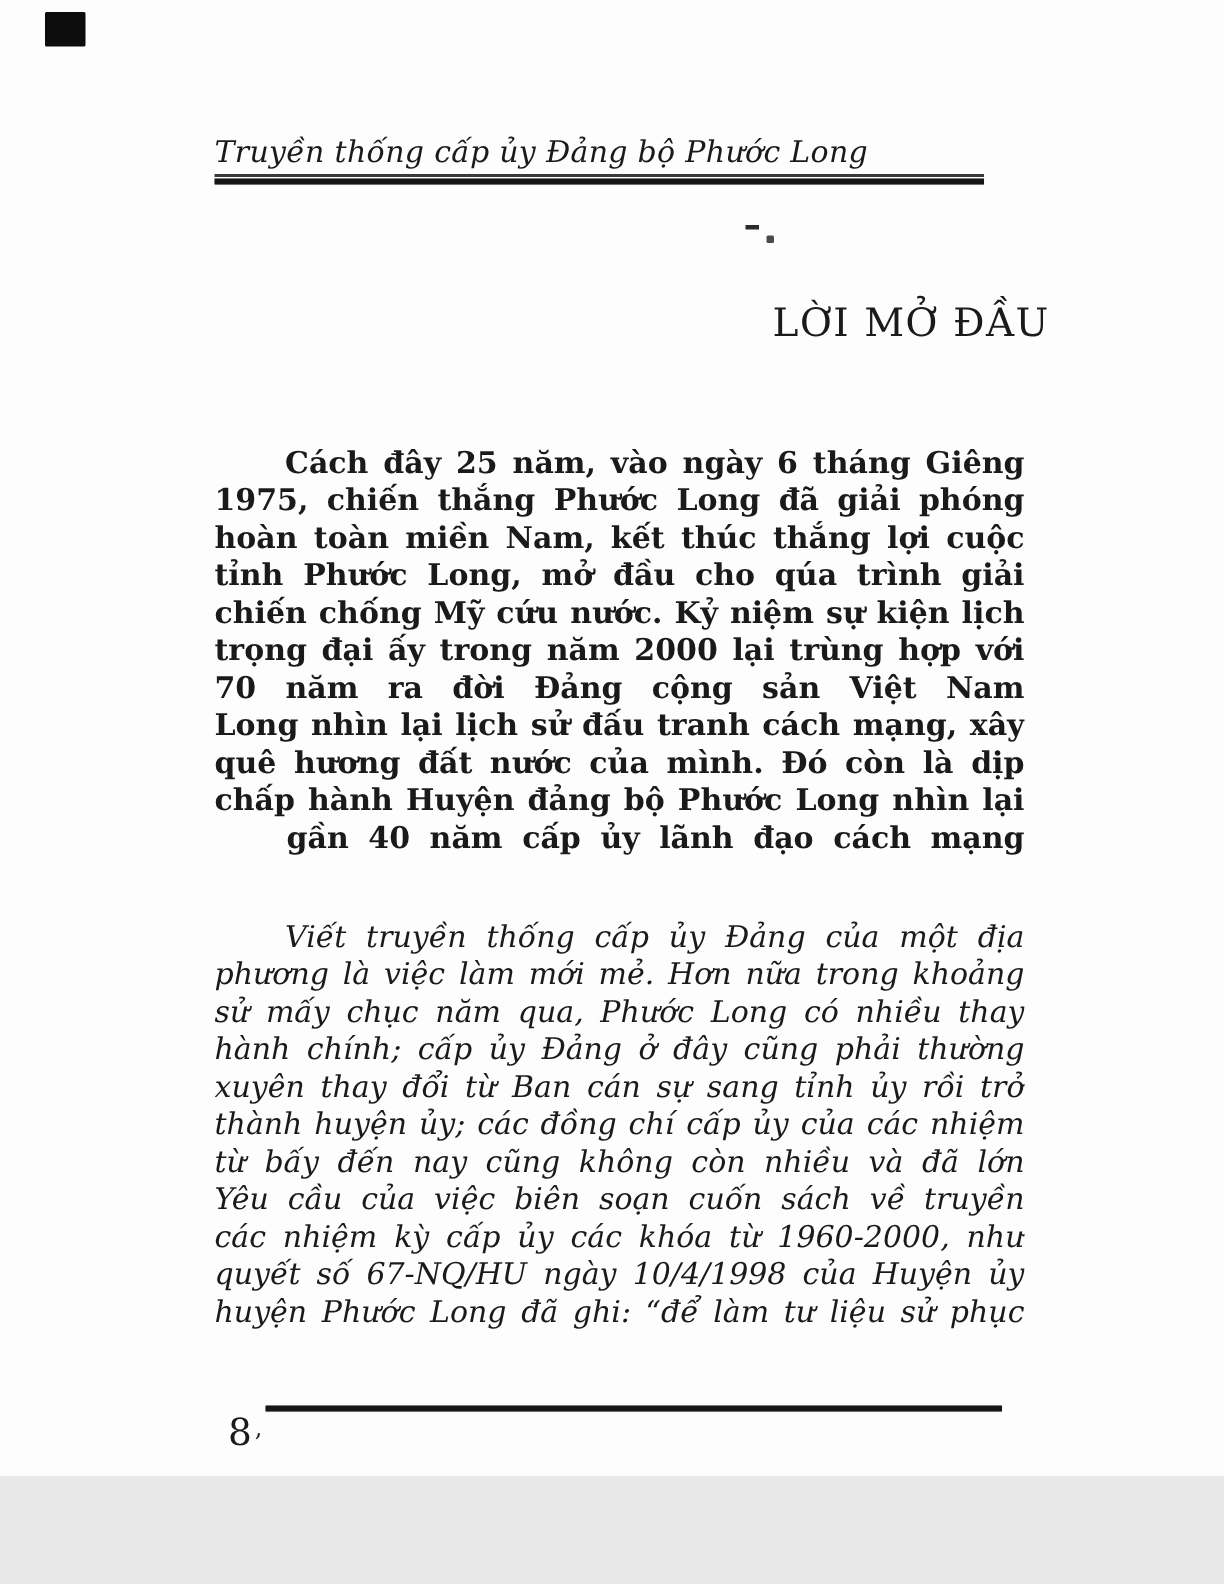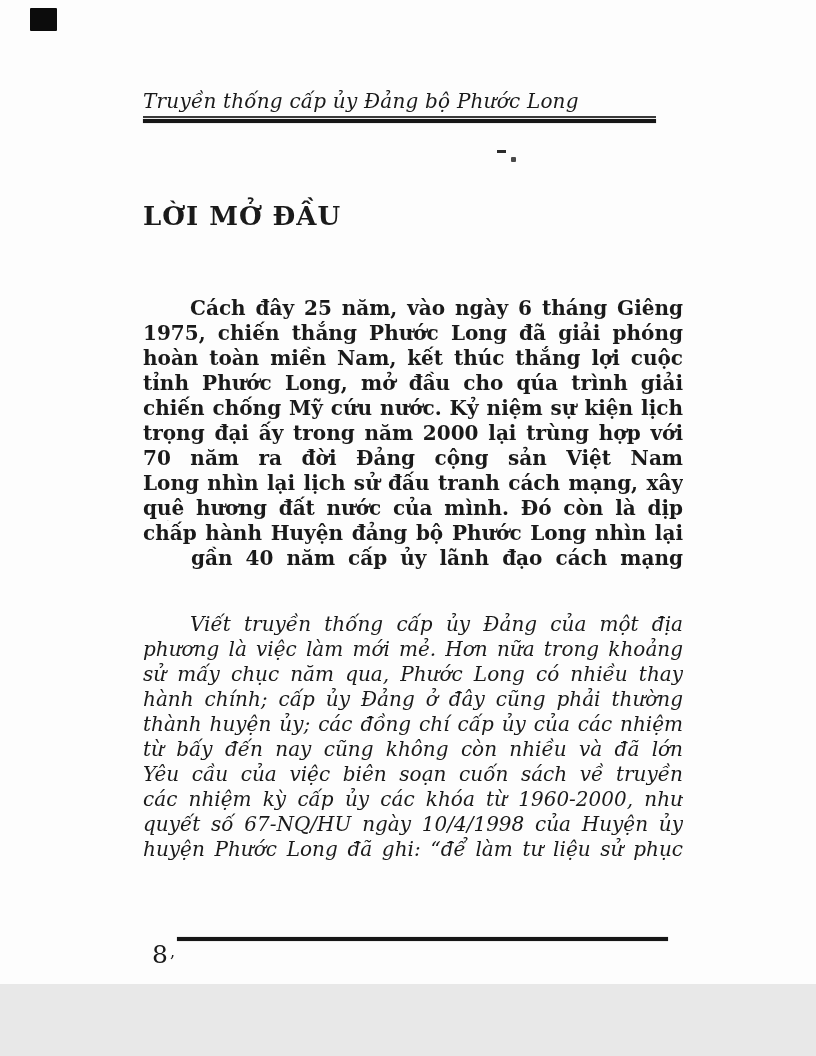--- a/index.html
+++ b/index.html
@@ -30,23 +30,23 @@
     white-space:nowrap;
   }
   .rule-thin{height:2px;background:#3a3a3a;margin-top:2px;}
   .rule-thick{height:4px;background:#161616;margin-top:1px;
     box-shadow:0 0 1px #555;}
   
   .speck-dash{position:absolute;left:497px;top:150px;width:9px;height:3px;background:#2b2b2b;}
   .speck-dot{position:absolute;left:511px;top:157px;width:5px;height:5px;background:#4a4a4a;border-radius:1px;}
   
   .chapter-title{
-    position:absolute;left:143px;top:200px;width:540px;
-    text-align:left;
-    font-weight:bold;
+    position:absolute;left:160px;top:200px;width:540px;
+    text-align:right;
+    font-weight:normal;
     font-size:26px;
     letter-spacing:1px;
     line-height:32px;
   }
   
   .para{
     position:absolute;left:143px;width:540px;
     font-size:20px;
     line-height:25px;
   }
@@ -107,20 +107,21 @@
     <div class="ln">quê hương đất nước của mình. Đó còn là dịp để Ban</div>
     <div class="ln">chấp hành Huyện đảng bộ Phước Long nhìn lại lịch sử</div>
     <div class="ln no-just">gần 40 năm cấp ủy lãnh đạo cách mạng địa phương.</div>
   </div>
 
   <div class="para para-2">
     <div class="ln first">Viết truyền thống cấp ủy Đảng của một địa</div>
     <div class="ln">phương là việc làm mới mẻ. Hơn nữa trong khoảng lịch</div>
     <div class="ln">sử mấy chục năm qua, Phước Long có nhiều thay đổi về</div>
     <div class="ln">hành chính; cấp ủy Đảng ở đây cũng phải thường</div>
+    <div class="ln">xuyên thay đổi từ Ban cán sự sang tỉnh ủy rồi trở</div>
     <div class="ln">thành huyện ủy; các đồng chí cấp ủy của các nhiệm kỳ</div>
     <div class="ln">từ bấy đến nay cũng không còn nhiều và đã lớn tuổi...</div>
     <div class="ln">Yêu cầu của việc biên soạn cuốn sách về truyền thống</div>
     <div class="ln">các nhiệm kỳ cấp ủy các khóa từ 1960-2000, như Nghị</div>
     <div class="ln">quyết số 67-NQ/HU ngày 10/4/1998 của Huyện ủy</div>
     <div class="ln">huyện Phước Long đã ghi: “để làm tư liệu sử phục vụ</div>
   </div>
 
   <div class="footer-rule"></div>
   <div class="page-number"><span>8</span><span class="tick">,</span></div>

